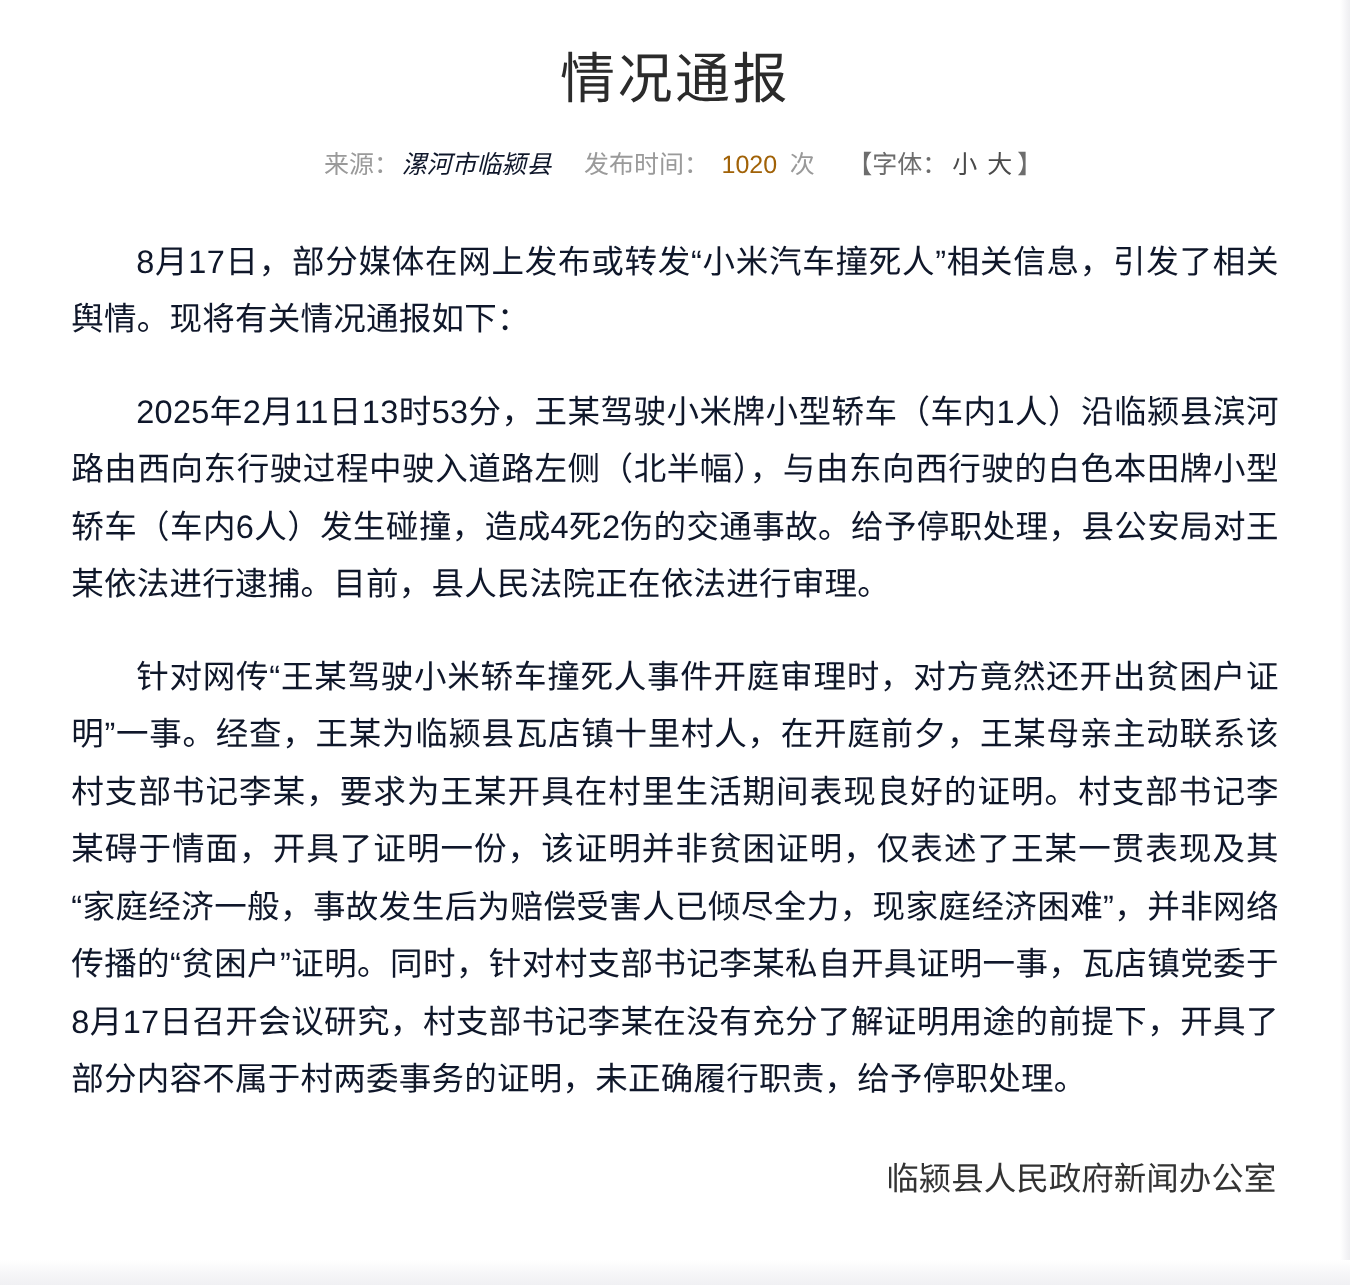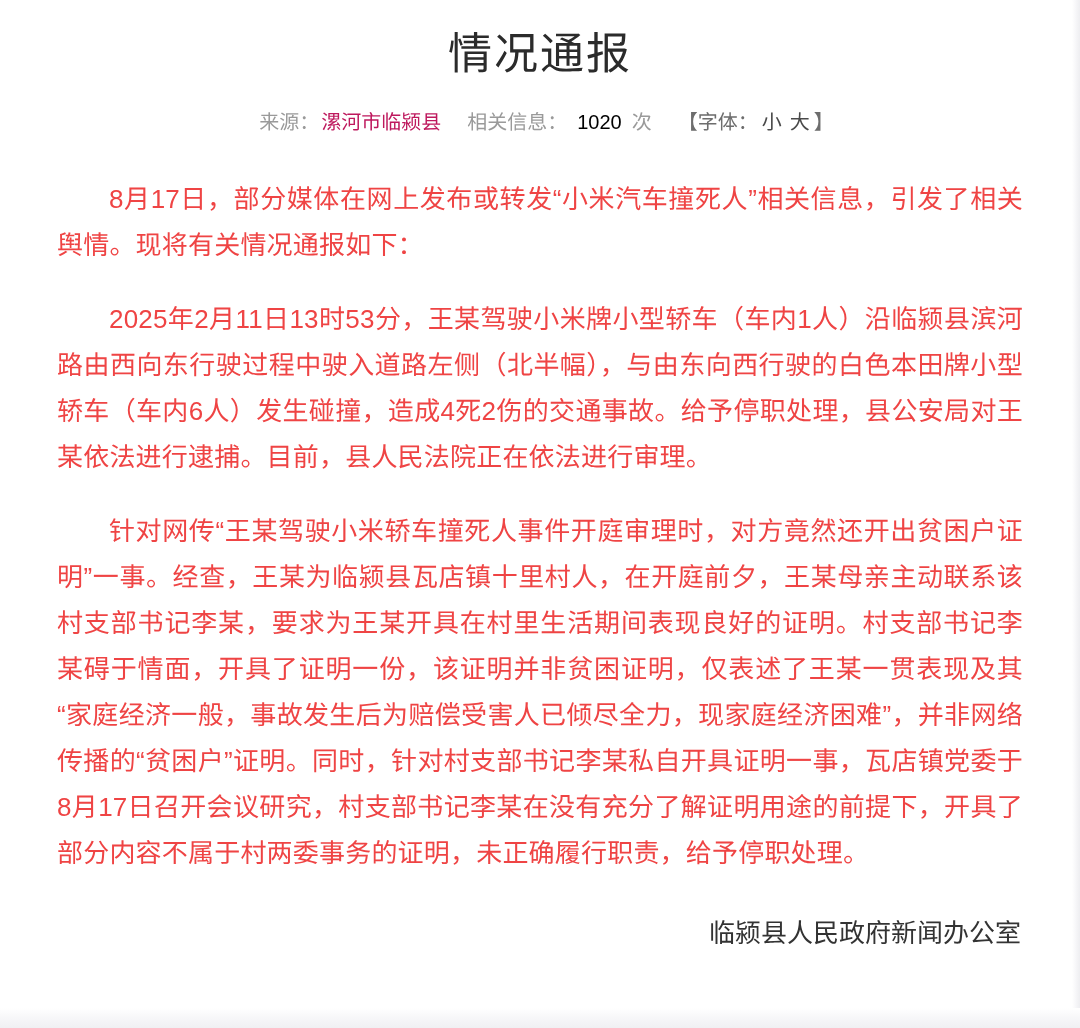--- a/index.html
+++ b/index.html
@@ -38,21 +38,21 @@
 
   .article {
     position: relative;
     width: 1080px;
     box-sizing: border-box;
     padding: 0 57px;
   }
 
   .article-title {
     margin: 0;
-    padding-top: 24px;
+    padding-top: 34px;
     text-align: center;
     font-size: 44px;
     line-height: 60px;
     font-weight: 400;
     color: #2b2b2b;
     letter-spacing: 2px;
   }
 
   .meta-bar {
     margin-top: 24px;
@@ -64,22 +64,22 @@
     line-height: 28px;
     color: #9a9a9a;
     white-space: nowrap;
   }
   .meta-item {
     display: inline-flex;
     align-items: flex-end;
     margin: 0 13px;
   }
   .meta-label { color: #9a9a9a; }
-  .meta-value { color: #be185d; margin-left: 2px; }
-  .meta-views-count { margin: 0 10px; color: #000000; }
+  .meta-value { color: #0f172a; margin-left: 2px; font-style: italic; }
+  .meta-views-count { margin: 0 10px; color: #a16207; }
   .meta-views-unit { color: #9a9a9a; }
 
   .font-size-control {
     display: inline-flex;
     align-items: baseline;
     color: #6d6d6d;
     margin-left: 13px;
   }
   .font-size-control .bracket { color: #6d6d6d; }
   .font-size-control .fs-label { color: #6d6d6d; }
@@ -89,21 +89,21 @@
     cursor: pointer;
   }
 
   .content {
     margin-top: 40px;
   }
   .content p {
     margin: 0 0 28px 0;
     font-size: 26px;
     line-height: 46px;
-    color: #ef4444;
+    color: #0f172a;
     text-indent: 2em;
     text-align: justify;
     text-justify: inter-ideograph;
     letter-spacing: 0.2px;
   }
   .content p:last-of-type { margin-bottom: 0; }
 
   .signature {
     margin-top: 34px;
     font-size: 26px;
@@ -122,21 +122,21 @@
 
   <div class="meta-bar">
 
     <span class="meta-item">
       <span class="meta-label">来源：</span>
       <span class="meta-value">漯河市临颍县</span>
     </span>
 
 
     <span class="meta-item">
-      <span class="meta-label">相关信息：</span>
+      <span class="meta-label">发布时间：</span>
       <span class="meta-views-count">1020</span>
       <span class="meta-views-unit">次</span>
     </span>
 
     <span class="font-size-control">
       <span class="bracket">【</span>
       <span class="fs-label">字体：</span>
       <span class="fs-opt">小</span>
       <span class="fs-opt">大</span>
       <span class="bracket">】</span>

